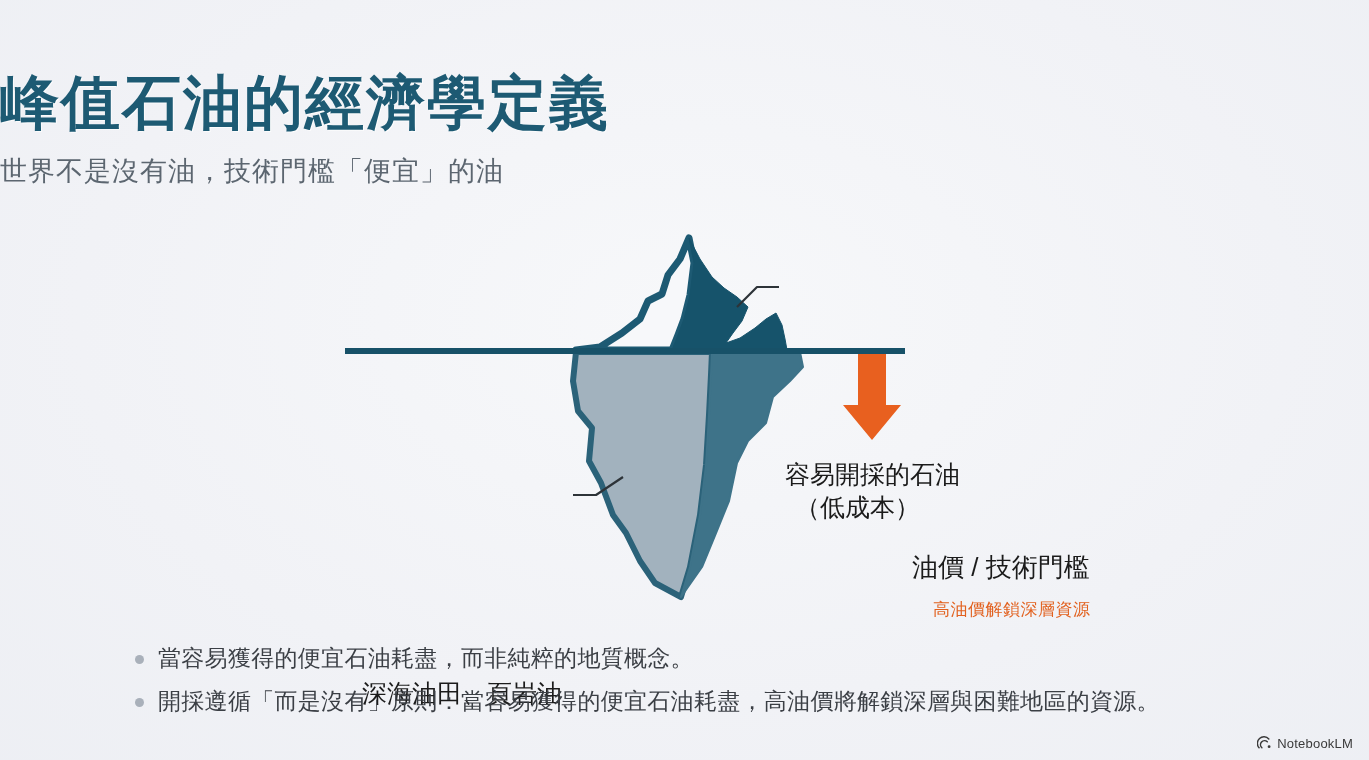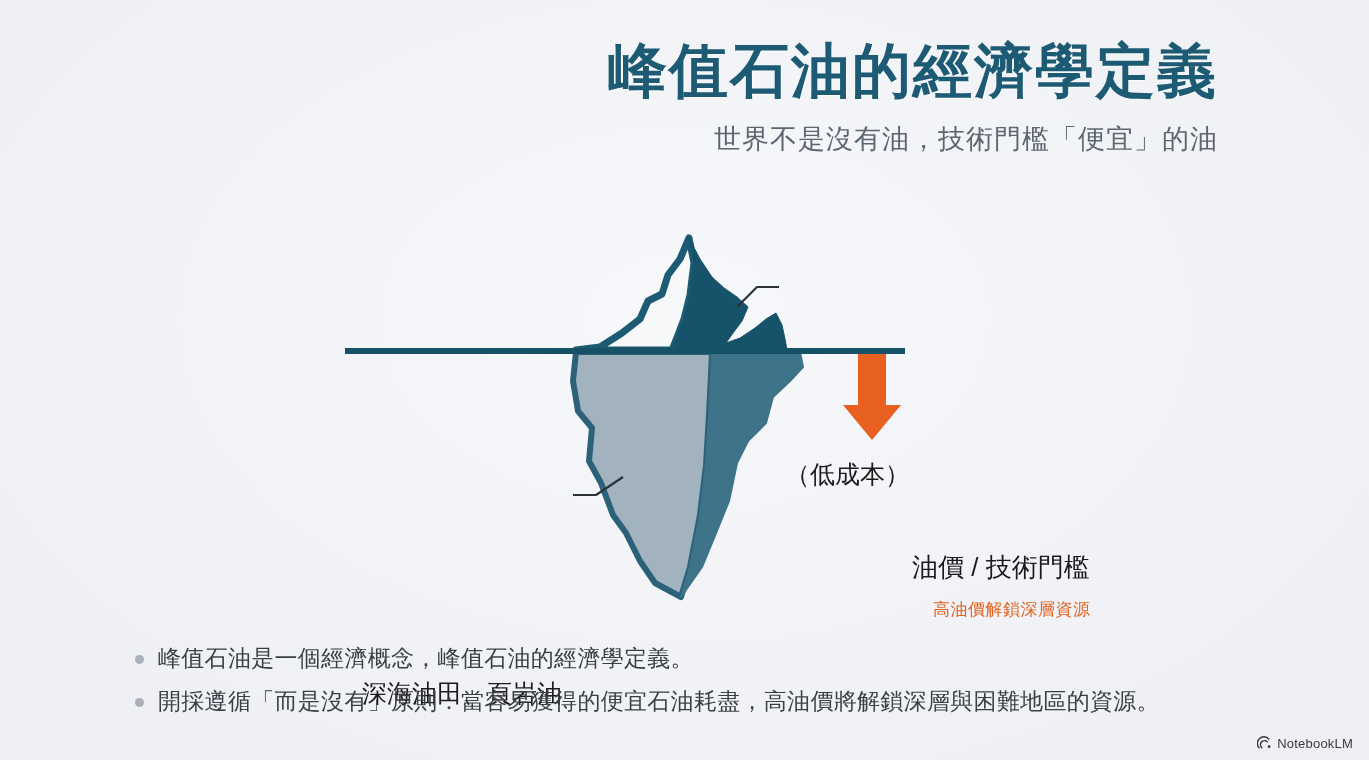--- a/index.html
+++ b/index.html
@@ -19,23 +19,23 @@
     height: 760px;
     background:
       radial-gradient(ellipse 1100px 700px at 50% 42%, #f7f8fa 0%, #f1f2f6 55%, #eceef3 100%);
     overflow: hidden;
   }
 
   
   #header {
     position: absolute;
     left: 0;
-    top: 40px;
+    top: 72px;
     width: 1218px;
-    text-align: right;
+    text-align: left;
   }
   #title {
     font-family: "Liberation Serif", "DejaVu Serif", serif;
     font-weight: bold;
     font-size: 59px;
     line-height: 1.08;
     letter-spacing: 2px;
     color: #1d5a73;
     text-shadow: 1px 1px 0 rgba(255,255,255,0.7);
     margin: 0;
@@ -177,36 +177,37 @@
       <line x1="345" y1="136" x2="905" y2="136" stroke="#175168" stroke-width="6" stroke-linecap="butt"></line>
 
       <polyline points="737,92 757,72 779,72" fill="none" stroke="#2d3338" stroke-width="2.2" stroke-linejoin="round"></polyline>
 
       <polyline points="623,262 596,280 573,280" fill="none" stroke="#2d3338" stroke-width="2.2" stroke-linejoin="round"></polyline>
 
       <path d="M 858,139 L 886,139 L 886,190 L 901,190 L 872,225 L 843,190 L 858,190 Z" fill="#e8601f"></path>
     </svg>
 
     <div class="diagram-label" id="label-easy-oil">
+      <span>容易開採的石油</span>
       <span class="sub">（低成本）</span>
     </div>
 
     <div class="diagram-label" id="label-deep-oil">
       <span>深海油田、頁岩油</span>
     </div>
 
     <div class="diagram-label" id="label-threshold">油價 / 技術門檻</div>
 
     <div class="diagram-label" id="label-unlock">高油價解鎖深層資源</div>
   </div>
 
   <div id="bullets">
     <div class="bullet-row">
       <span class="bullet-dot"></span>
-      <span class="bullet-text">峰值石油是一個經濟概念，峰值石油的經濟學定義。</span>
+      <span class="bullet-text">當容易獲得的便宜石油耗盡，而非純粹的地質概念。</span>
     </div>
     <div class="bullet-row">
       <span class="bullet-dot"></span>
       <span class="bullet-text">開採遵循「而是沒有」原則：當容易獲得的便宜石油耗盡，高油價將解鎖深層與困難地區的資源。</span>
     </div>
   </div>
 
   <div id="watermark">
     <span>
       <svg width="15" height="15" viewBox="0 0 16 16">

